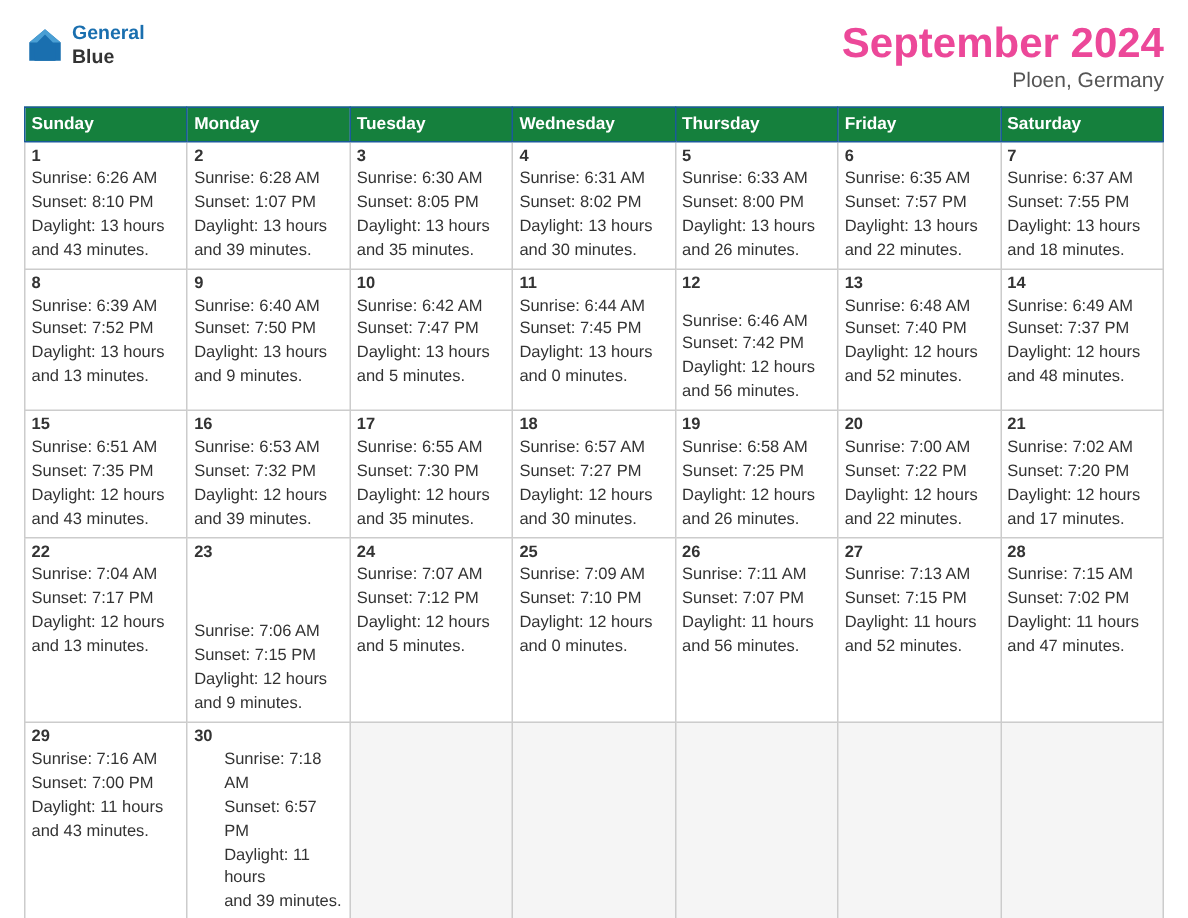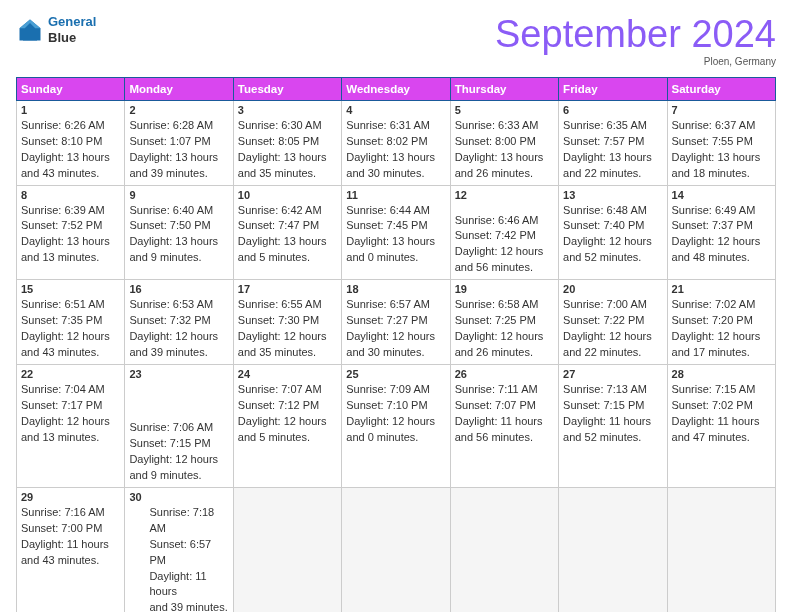--- a/index.html
+++ b/index.html
@@ -38,38 +38,38 @@
       color: #1a6faf;
     }
     .logo-icon {
       width: 28px;
       height: 28px;
     }
     .title-block {
       text-align: right;
     }
     .month-title {
-      font-size: 38px;
-      font-weight: normal;
-      color: #8b5cf6;
+      font-size: 28px;
+      font-weight: bold;
+      color: #ec4899;
       line-height: 1.1;
     }
     .location {
-      font-size: 10px;
+      font-size: 14px;
       color: #555;
     }
     .calendar {
       flex: 1;
       border: 1px solid #ccc;
       border-collapse: collapse;
       width: 100%;
       table-layout: fixed;
     }
     .calendar th {
-      background: #d946ef;
+      background: #15803d;
       color: #fff;
       font-size: 11.5px;
       font-weight: bold;
       padding: 5px 4px;
       text-align: left;
       border: 1px solid #1a5a9a;
     }
     .calendar td {
       border: 1px solid #ccc;
       vertical-align: top;

